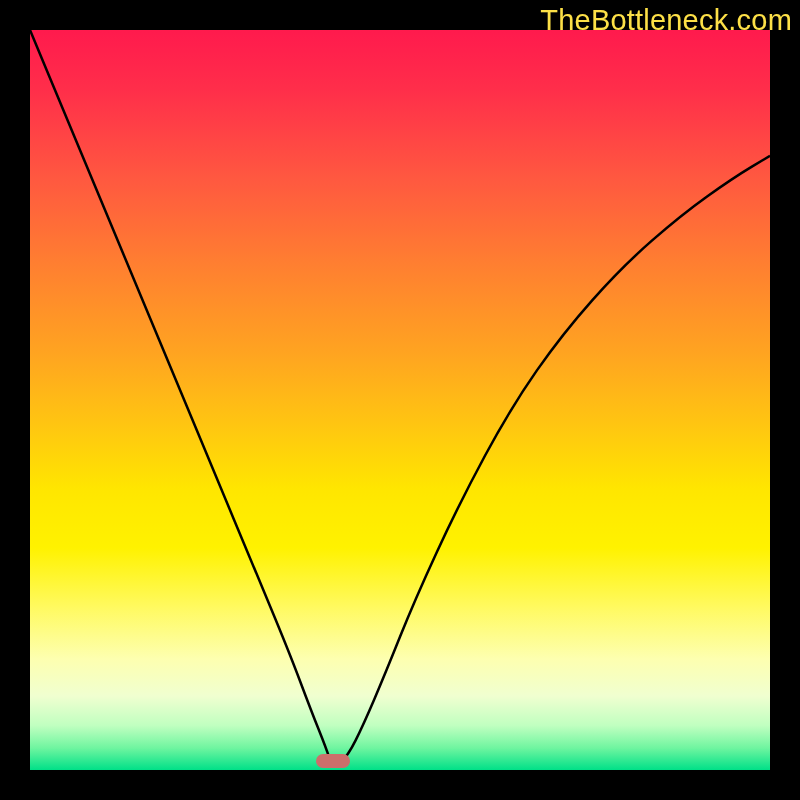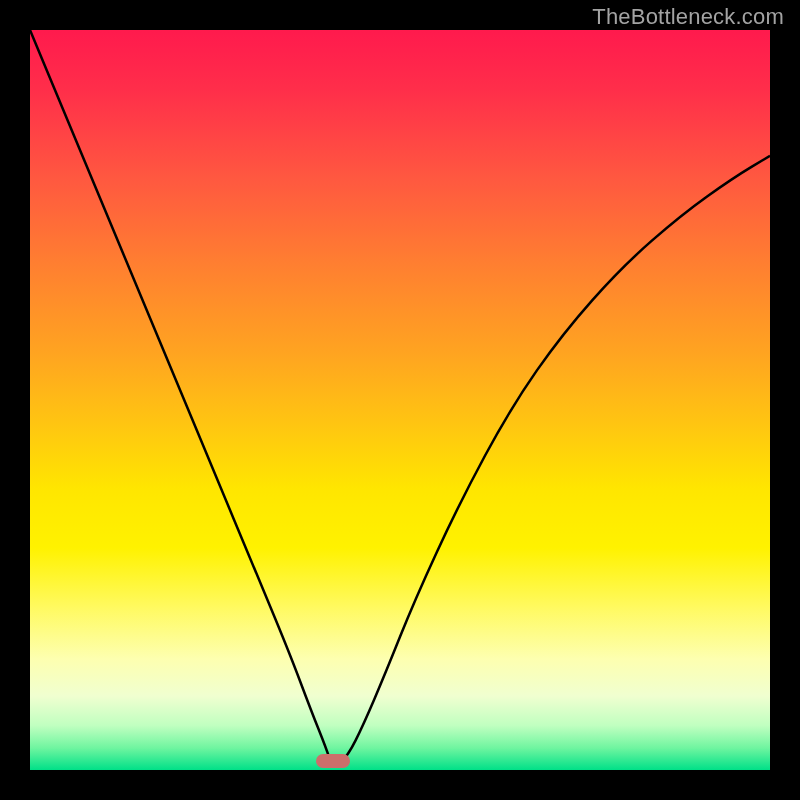--- a/index.html
+++ b/index.html
@@ -22,24 +22,24 @@
       #fffa60 78%,
       #fdffb0 85%,
       #f0ffd0 90%,
       #c0ffc0 94%,
       #70f5a0 97%,
       #00e088 100%);
   }
   .watermark {
     position: absolute;
     top: 4px;
-    right: 16px;
+    right: 8px;
     font-family: Arial, sans-serif;
-    font-size: 22px;
-    color: #a3a3a3;
+    font-size: 29px;
+    color: #fde047;
     letter-spacing: 0.2px;
   }
   .curve-svg {
     position: absolute;
     left: 0;
     top: 0;
     width: 740px;
     height: 740px;
   }
   .marker {

